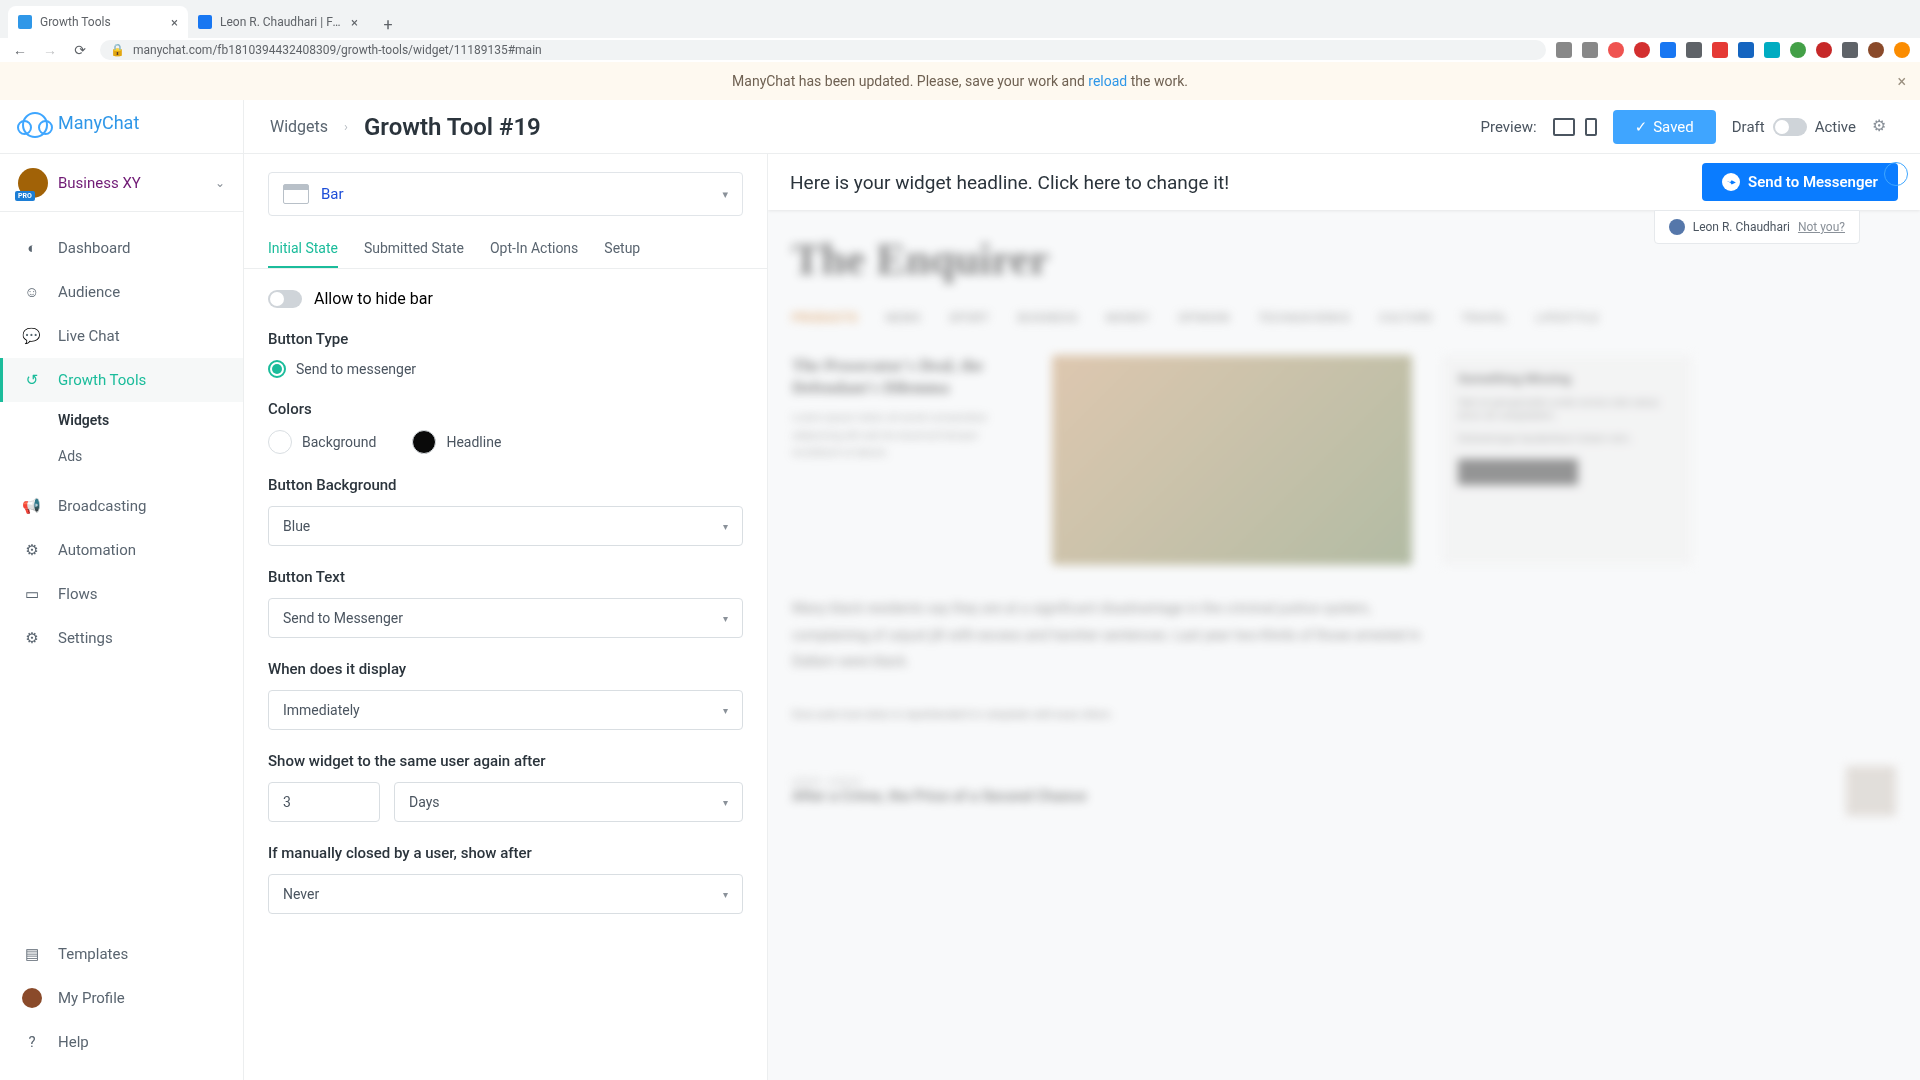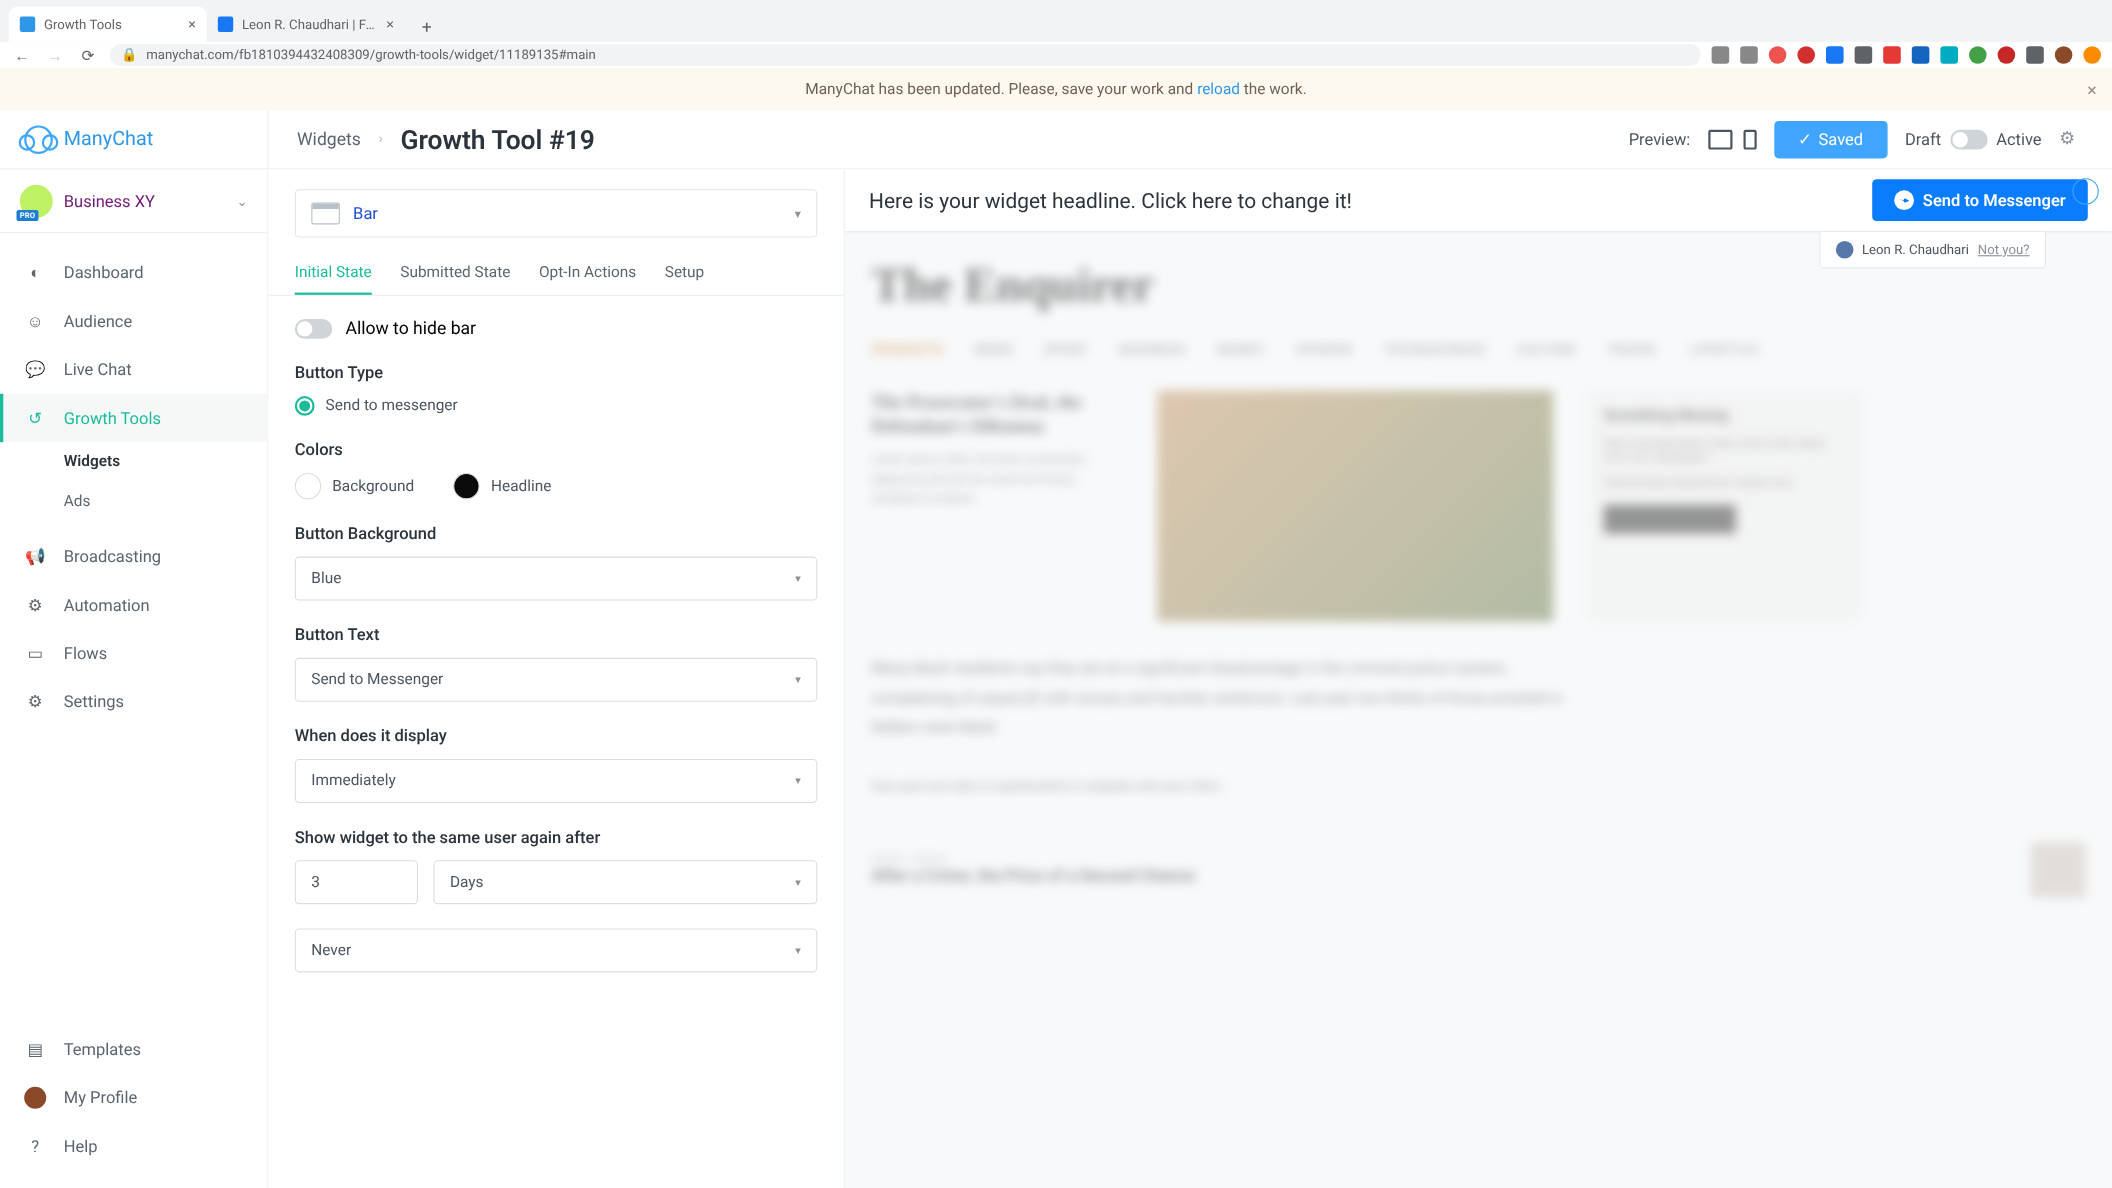--- a/index.html
+++ b/index.html
@@ -15,28 +15,28 @@
 .addr-row{height:24px;display:flex;align-items:center;padding:0 10px;gap:10px;background:#fff}
 .nav-btn{width:20px;height:20px;display:flex;align-items:center;justify-content:center;color:#5f6368;font-size:14px}
 .addr-bar{flex:1;height:20px;background:#f1f3f4;border-radius:12px;display:flex;align-items:center;padding:0 10px;gap:8px;font-size:12px;color:#5f6368}
 .ext-icons{display:flex;gap:10px;align-items:center}
 .ext-icon{width:16px;height:16px;border-radius:3px}
 .banner{height:38px;background:#fef9f0;display:flex;align-items:center;justify-content:center;font-size:14px;color:#6f6152;position:relative}
 .banner a{color:#2f97e8;text-decoration:none}
 .banner .close-x{position:absolute;right:14px;font-size:16px;color:#9a8f7f}
 .app{display:flex;height:980px}
 .sidebar{width:244px;background:#fff;border-right:1px solid #eceeef;display:flex;flex-direction:column}
-.brand{height:54px;display:flex;align-items:center;gap:10px;padding:0 22px;border-bottom:1px solid #eceeef}
+.brand{height:54px;display:flex;align-items:flex-start;gap:10px;padding:12px 22px;border-bottom:1px solid #eceeef}
 .brand-logo{width:26px;height:26px;border:2.4px solid #3ea6ff;border-radius:50%;position:relative}
 .brand-logo::before,.brand-logo::after{content:"";position:absolute;border:2.4px solid #3ea6ff;border-radius:50%}
 .brand-logo::before{width:11px;height:11px;left:-7px;top:6px}
 .brand-logo::after{width:11px;height:11px;right:-7px;top:6px}
 .brand-text{font-size:18px;color:#2f97e8;font-weight:400}
 .account{height:58px;display:flex;align-items:center;padding:0 18px;gap:10px;border-bottom:1px solid #eceeef}
-.account-avatar{width:30px;height:30px;border-radius:50%;background:#bef264;position:relative}
+.account-avatar{width:30px;height:30px;border-radius:50%;background:#a16207;position:relative}
 .pro-badge{position:absolute;bottom:-3px;left:-3px;background:#1c7ed6;color:#fff;font-size:7px;padding:1px 3px;border-radius:2px;font-weight:700}
 .account-name{font-size:15px;color:#701a75;flex:1}
 .account-chevron{color:#8a9199;font-size:12px}
 .nav{padding:14px 0;flex:1}
 .nav-item{height:44px;display:flex;align-items:center;padding:0 22px;gap:16px;font-size:15px;color:#5a6570;cursor:pointer}
 .nav-item.active{color:#1bbc9b;background:#f6f8f8;border-left:3px solid #1bbc9b;padding-left:19px}
 .nav-item .icon{width:20px;height:20px;display:flex;align-items:center;justify-content:center}
 .nav-sub{padding-left:58px;font-size:14px;color:#5a6570;height:36px;display:flex;align-items:center}
 .nav-sub.bold{font-weight:600;color:#2b343c}
 .nav-bottom{padding:10px 0 16px}
@@ -319,20 +319,21 @@
             <div class="dual">
               <div class="num">3</div>
               <div class="select">
                   <span>Days</span>
                   <span class="chev">▾</span>
                 </div>
             </div>
           </div>
 
           <div class="field">
+            <div class="section-label">If manually closed by a user, show after</div>
             <div class="select">
                 <span>Never</span>
                 <span class="chev">▾</span>
               </div>
           </div>
         </div>
       </div>
 
       <div class="preview">
         <div class="widget-bar">

